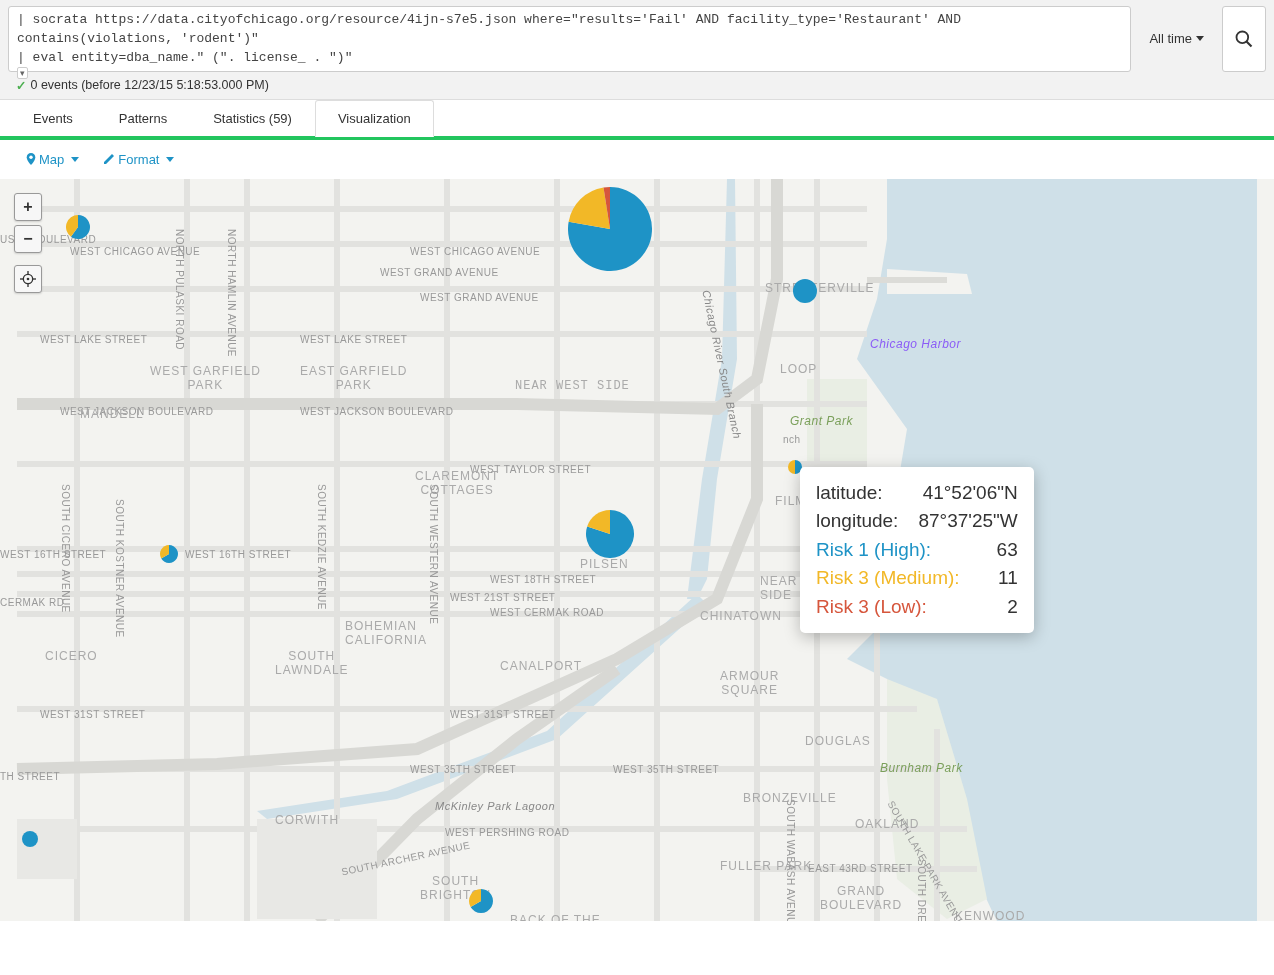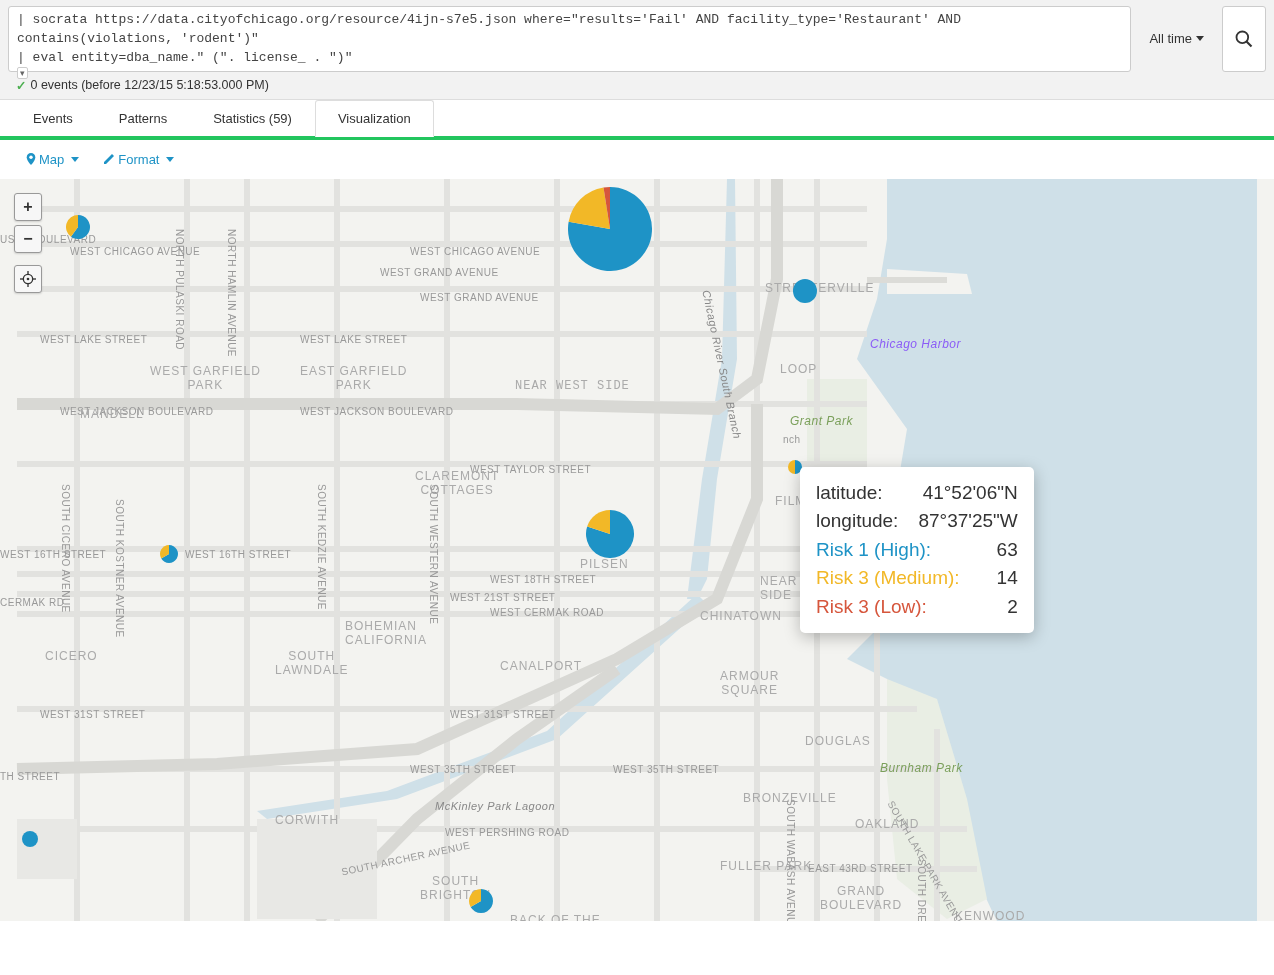--- a/index.html
+++ b/index.html
@@ -285,20 +285,20 @@
     <div class="tooltip-row">
         <span>longitude:</span>
         <span>87°37'25"W</span>
       </div>
     <div class="tooltip-row">
         <span class="tt-blue">Risk 1 (High):</span>
         <span>63</span>
       </div>
     <div class="tooltip-row">
         <span class="tt-orange">Risk 3 (Medium):</span>
-        <span>14</span>
+        <span>11</span>
       </div>
     <div class="tooltip-row">
         <span class="tt-red">Risk 3 (Low):</span>
         <span>2</span>
       </div>
   </div>
 </div>
 
 </body></html>

